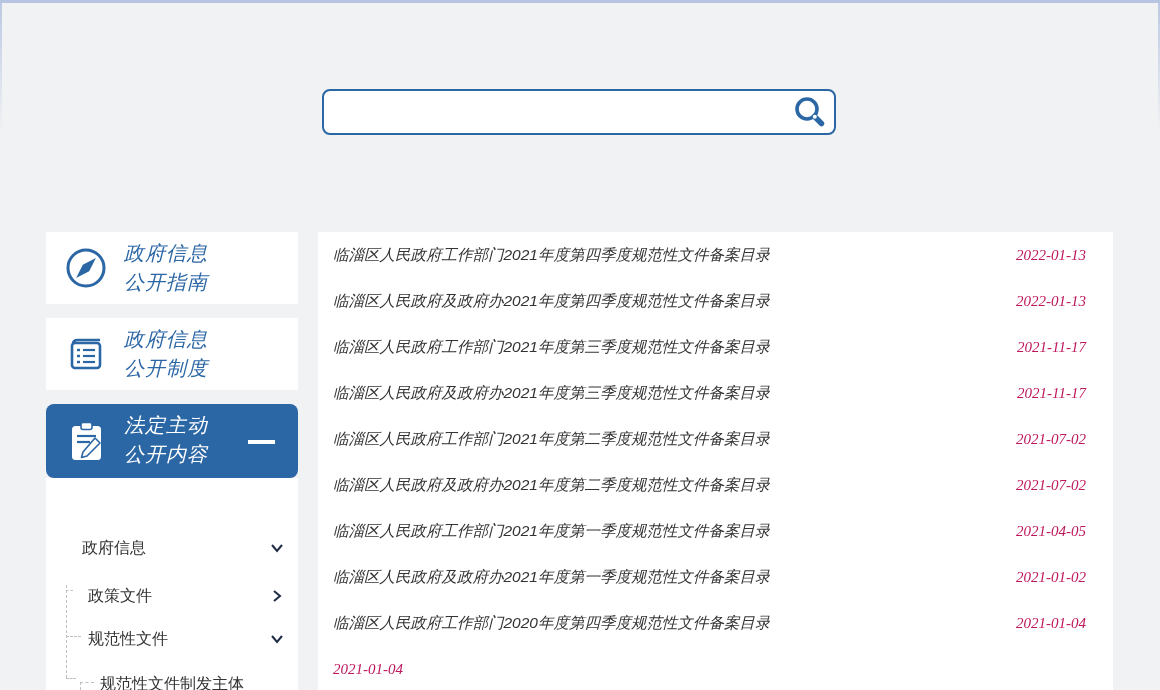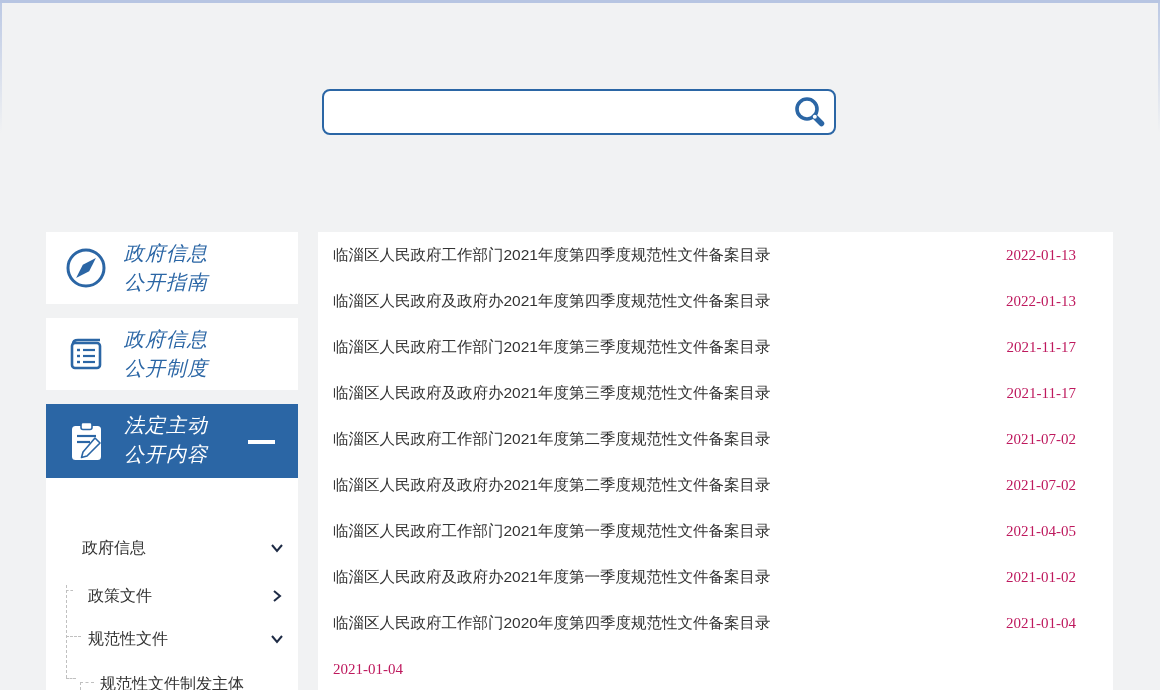--- a/index.html
+++ b/index.html
@@ -52,20 +52,21 @@
     position: absolute; left: 18px; top: 14px; width: 44px; height: 44px;
   }
   .side-item .labels {
     position: absolute; left: 78px; top: 7px;
     font-size: 20px; line-height: 29px; color: #2b66a5;
     font-weight: 500; letter-spacing: 1px; font-style: italic;
   }
   .side-item.active {
     top: 404px; height: 74px;
     background: #2b66a5;
+    border-radius: 8px;
   }
   .side-item.active .labels { color: #ffffff; }
   .side-item.active .icon-wrap { top: 15px; }
   .minus-mark {
     position: absolute; left: 202px; top: 36px;
     width: 27px; height: 4px; background: #ffffff;
   }
 
   .submenu {
     position: absolute; left: 46px; top: 478px;
@@ -90,22 +91,23 @@
 
   
   .doc-panel {
     position: absolute; left: 318px; top: 232px;
     width: 795px; height: 458px;
     background: #ffffff;
     overflow: hidden;
   }
   .doc-row {
     display: flex; align-items: center; justify-content: space-between;
-    height: 46px; padding: 0 37px 0 15px;
+    height: 46px; padding: 0 27px 0 15px;
     cursor: pointer;
+    font-style: italic;
   }
   .doc-title {
     font-size: 15.5px; color: #333333;
     white-space: nowrap; overflow: hidden;
   }
   .doc-date {
     font-family: "Liberation Serif", "DejaVu Serif", serif;
     font-size: 15px; color: #be185d;
     white-space: nowrap; 
   }

